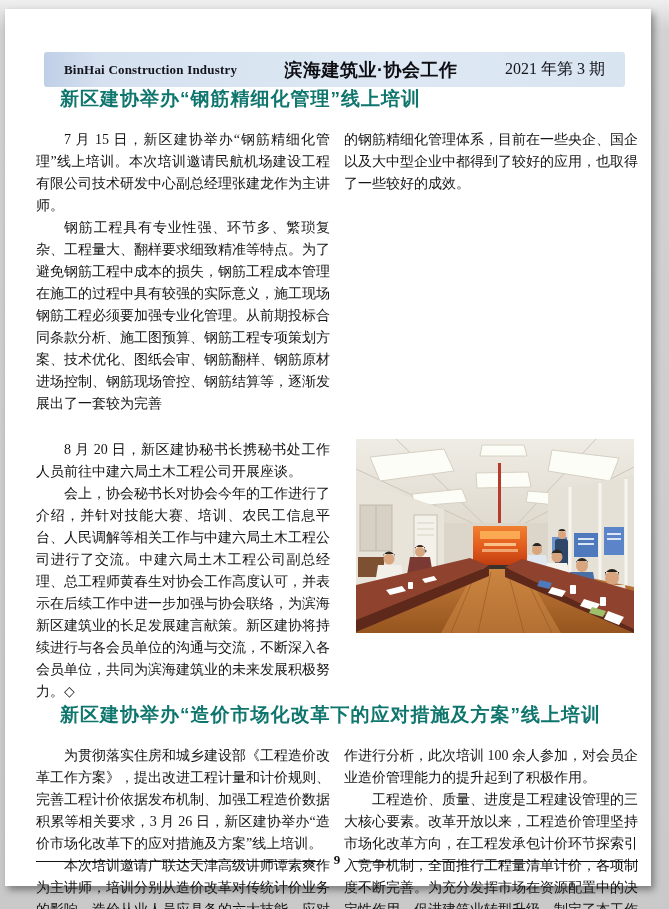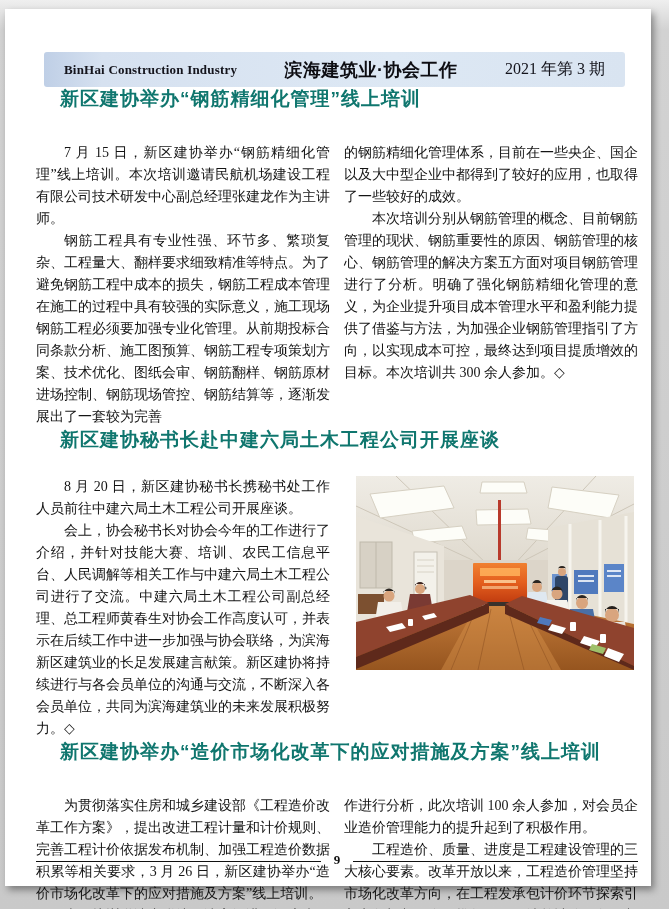--- a/index.html
+++ b/index.html
@@ -27,21 +27,21 @@
   
   .content{width:602px;margin-left:31px}
   h2.art-title{
     font-family:"Liberation Sans","DejaVu Sans",sans-serif;
     font-weight:bold;color:#0f766e;font-size:19px;line-height:24px;
     margin:0 0 0 24px;letter-spacing:1px;
   }
   .t1{margin-top:26px}
   .t2{margin-top:21px}
   .t3{margin-top:16px}
-  .cols{display:flex;gap:14px;margin-top:31px}
+  .cols{display:flex;gap:14px;margin-top:18px}
   .col{width:294px;font-size:14px;line-height:22px;color:#141414;text-align:justify;text-justify:inter-ideograph}
   .col p{margin:0}
   .col p.indent{text-indent:2em}
   .art2-row{display:flex;margin-top:24px}
   .art2-row .col{width:294px}
   .photo-wrap{margin-left:26px;width:278px;height:194px;overflow:hidden}
   
   .footer{
     position:absolute;left:31px;right:13px;bottom:17px;
     display:flex;align-items:center;
@@ -63,25 +63,23 @@
   <div class="content">
 
     <h2 class="art-title t1">新区建协举办“钢筋精细化管理”线上培训</h2>
     <div class="cols">
       <div class="col">
         <p class="indent">7 月 15 日，新区建协举办“钢筋精细化管理”线上培训。本次培训邀请民航机场建设工程有限公司技术研发中心副总经理张建龙作为主讲师。</p>
         <p class="indent">钢筋工程具有专业性强、环节多、繁琐复杂、工程量大、翻样要求细致精准等特点。为了避免钢筋工程中成本的损失，钢筋工程成本管理在施工的过程中具有较强的实际意义，施工现场钢筋工程必须要加强专业化管理。从前期投标合同条款分析、施工图预算、钢筋工程专项策划方案、技术优化、图纸会审、钢筋翻样、钢筋原材进场控制、钢筋现场管控、钢筋结算等，逐渐发展出了一套较为完善</p>
       </div>
       <div class="col">
         <p>的钢筋精细化管理体系，目前在一些央企、国企以及大中型企业中都得到了较好的应用，也取得了一些较好的成效。</p>
-        <p class="indent">本次培训分别从钢筋管理的概念、目前钢筋管理的现状、钢筋重要性的原因、钢筋管理的核心、钢筋管理的解决方案五方面对项目钢筋管理进行了分析。明确了强化钢筋精细化管理的意义，为企业提升项目成本管理水平和盈利能力提供了借鉴与方法，为加强企业钢筋管理指引了方向，以实现成本可控，最终达到项目提质增效的目标。本次培训共 300 余人参加。◇</p>
       </div>
     </div>
 
-    <h2 class="art-title t2">新区建协秘书长赴中建六局土木工程公司开展座谈</h2>
     <div class="art2-row">
       <div class="col">
         <p class="indent">8 月 20 日，新区建协秘书长携秘书处工作人员前往中建六局土木工程公司开展座谈。</p>
         <p class="indent">会上，协会秘书长对协会今年的工作进行了介绍，并针对技能大赛、培训、农民工信息平台、人民调解等相关工作与中建六局土木工程公司进行了交流。中建六局土木工程公司副总经理、总工程师黄春生对协会工作高度认可，并表示在后续工作中进一步加强与协会联络，为滨海新区建筑业的长足发展建言献策。新区建协将持续进行与各会员单位的沟通与交流，不断深入各会员单位，共同为滨海建筑业的未来发展积极努力。◇</p>
       </div>
       <div class="photo-wrap">
         
         <svg width="278" height="194" viewBox="0 0 278 194" xmlns="http://www.w3.org/2000/svg">
           <defs>
             <linearGradient id="ceil" x1="0" y1="0" x2="0" y2="1">

